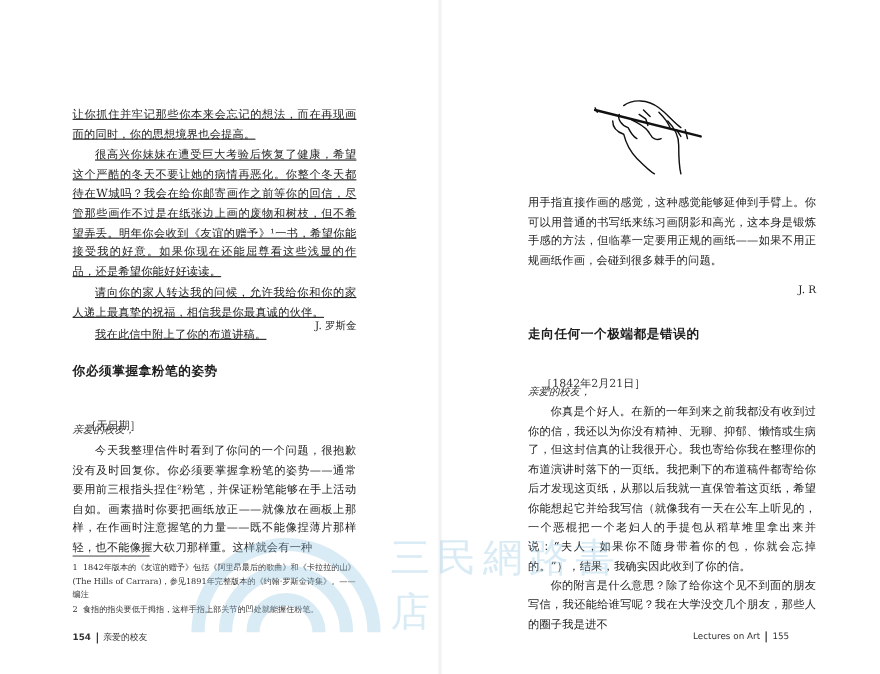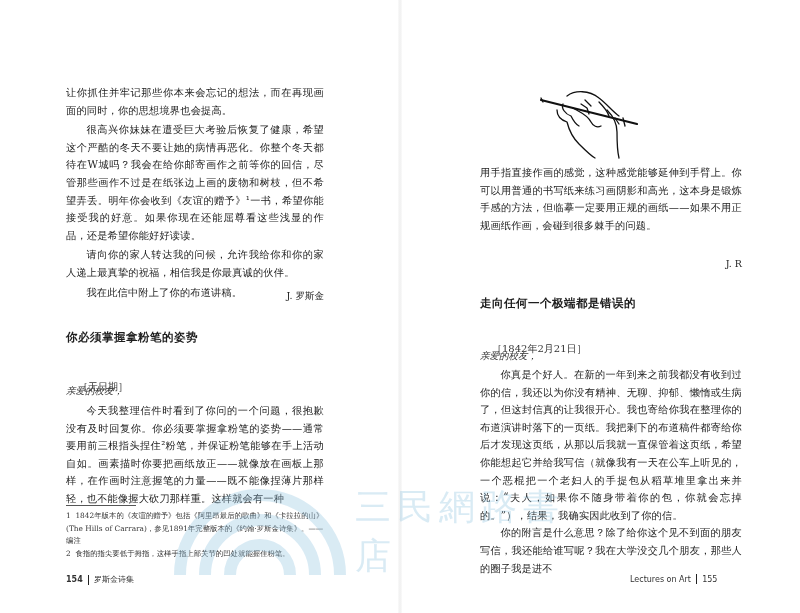--- a/index.html
+++ b/index.html
@@ -24,21 +24,21 @@
   .illustration { position: absolute; left: 527px; top: 78px; width: 130px; height: 82px; }
   .watermark { position: absolute; left: 180px; top: 475px; width: 420px; height: 100px; opacity: 0.33; pointer-events: none; }
   .wm-text { position: absolute; left: 175px; top: 8px; font-family: "DejaVu Serif", serif; font-size: 36px; color: #8fc3e0; letter-spacing: 6px; }
   .wm-url { position: absolute; left: 110px; top: 48px; font-family: "DejaVu Sans", sans-serif; font-size: 28px; color: #8fc3e0; letter-spacing: 1px; }
   .gutter { position: absolute; left: 398px; top: 0; width: 4px; height: 613px; background: linear-gradient(to right, #fafafa, #f0f0f0, #fafafa); }
 </style>
 </head>
 <body>
 
 <div class="page page-left">
-  <div class="col left-col" style="top:84px;">
+  <div class="col left-col" style="top:96px;text-decoration:underline;">
     <p class="para">让你抓住并牢记那些你本来会忘记的想法，而在再现画面的同时，你的思想境界也会提高。</p>
     <p class="para indent" style="margin-top:2px;">很高兴你妹妹在遭受巨大考验后恢复了健康，希望这个严酷的冬天不要让她的病情再恶化。你整个冬天都待在W城吗？我会在给你邮寄画作之前等你的回信，尽管那些画作不过是在纸张边上画的废物和树枝，但不希望弄丢。明年你会收到《友谊的赠予》¹一书，希望你能接受我的好意。如果你现在还能屈尊看这些浅显的作品，还是希望你能好好读读。</p>
     <p class="para indent" style="margin-top:2px;">请向你的家人转达我的问候，允许我给你和你的家人递上最真挚的祝福，相信我是你最真诚的伙伴。</p>
     <p class="para indent" style="margin-top:2px;">我在此信中附上了你的布道讲稿。</p>
   </div>
   <p class="sig" style="position:absolute; left:66px; width:258px; top:290px;">J. 罗斯金</p>
   <h2 class="heading" style="position:absolute; left:66px; top:330px;">你必须掌握拿粉笔的姿势</h2>
   <p class="date" style="position:absolute; left:66px; width:258px; top:368px;">［无日期］</p>
   <p class="salutation" style="position:absolute; left:66px; top:385px;">亲爱的校友，</p>
   <div class="col left-col" style="top:402px;">
@@ -47,28 +47,28 @@
   <div class="footnote-rule" style="position:absolute; left:66px; top:505px;"></div>
   <div class="col left-col" style="top:510px;">
     <p class="footnote">
       <span>1</span>&nbsp;&nbsp;<span>1842年版本的《友谊的赠予》包括《阿里昂最后的歌曲》和《卡拉拉的山》(The Hills of Carrara)，参见1891年完整版本的《约翰·罗斯金诗集》。——编注</span>
     </p>
     <p class="footnote">
       <span>2</span>&nbsp;&nbsp;<span>食指的指尖要低于拇指，这样手指上部关节的凹处就能握住粉笔。</span>
     </p>
   </div>
   <div class="footer" style="left:66px;">
-    <span style="font-weight:bold;">154</span><span class="bar"></span><span>罗斯金诗集</span>
+    <span style="font-weight:bold;">154</span><span class="bar"></span><span>亲爱的校友</span>
   </div>
 </div>
 
 <div class="gutter"></div>
 
 <div class="page page-right">
-  <div class="col right-col" style="top:164px;">
+  <div class="col right-col" style="top:176px;">
     <p class="para">用手指直接作画的感觉，这种感觉能够延伸到手臂上。你可以用普通的书写纸来练习画阴影和高光，这本身是锻炼手感的方法，但临摹一定要用正规的画纸——如果不用正规画纸作画，会碰到很多棘手的问题。</p>
   </div>
   <p class="sig" style="position:absolute; left:80px; width:262px; top:258px;">J. R</p>
   <h2 class="heading" style="position:absolute; left:80px; top:296px;">走向任何一个极端都是错误的</h2>
   <p class="date" style="position:absolute; left:80px; width:262px; top:330px;">［1842年2月21日］</p>
   <p class="salutation" style="position:absolute; left:80px; top:350px;">亲爱的校友，</p>
   <div class="col right-col" style="top:366px;">
     <p class="para indent">你真是个好人。在新的一年到来之前我都没有收到过你的信，我还以为你没有精神、无聊、抑郁、懒惰或生病了，但这封信真的让我很开心。我也寄给你我在整理你的布道演讲时落下的一页纸。我把剩下的布道稿件都寄给你后才发现这页纸，从那以后我就一直保管着这页纸，希望你能想起它并给我写信（就像我有一天在公车上听见的，一个恶棍把一个老妇人的手提包从稻草堆里拿出来并说：“夫人，如果你不随身带着你的包，你就会忘掉的。”），结果，我确实因此收到了你的信。</p>
     <p class="para indent">你的附言是什么意思？除了给你这个见不到面的朋友写信，我还能给谁写呢？我在大学没交几个朋友，那些人的圈子我是进不</p>
   </div>

